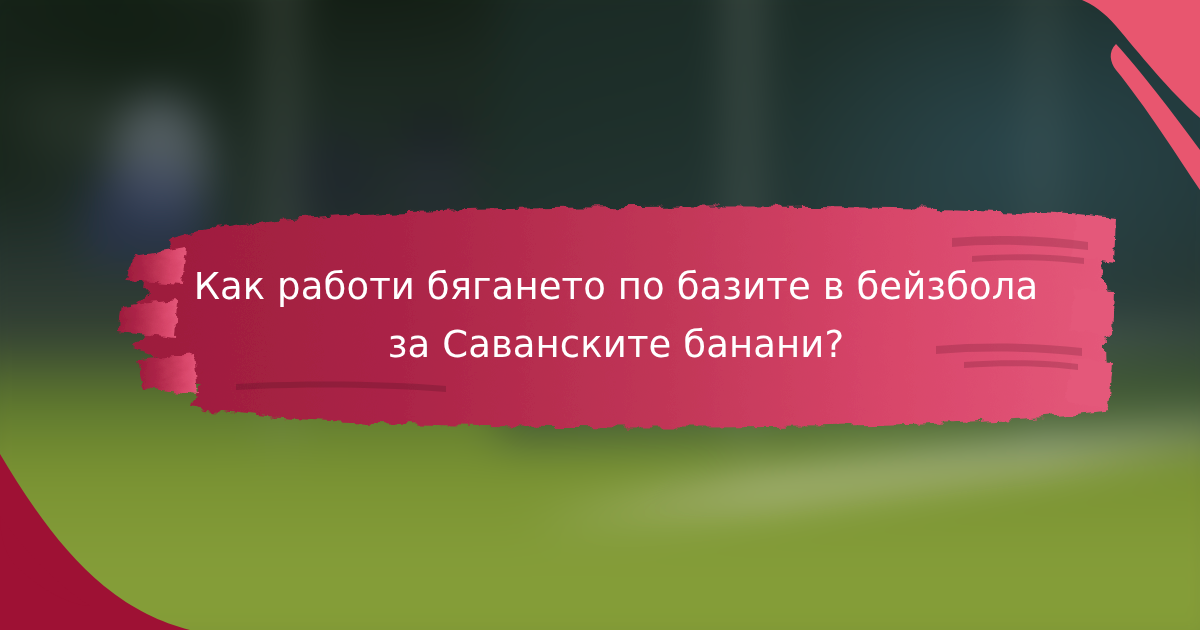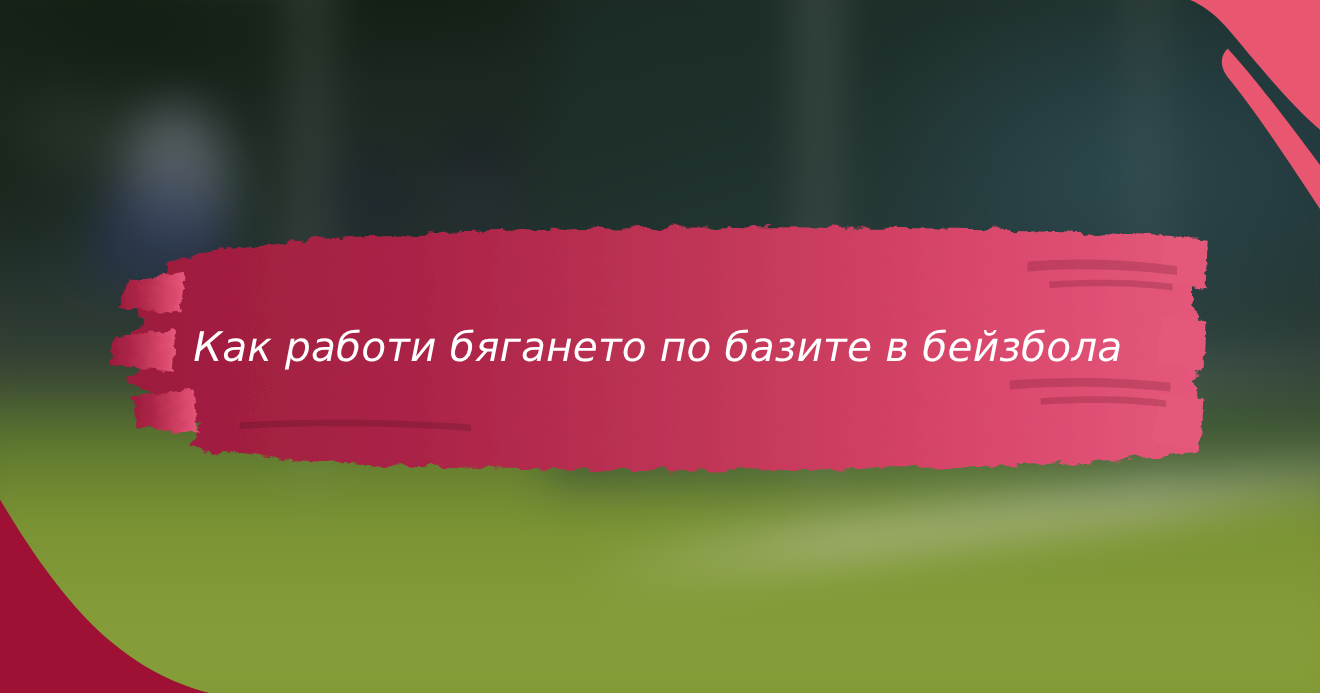--- a/index.html
+++ b/index.html
@@ -104,25 +104,24 @@
 
   
   .corner { position: absolute; pointer-events: none; }
   .corner-tr { right: 0; top: 0; width: 180px; height: 190px; }
   .corner-bl { left: 0; bottom: 0; width: 190px; height: 210px; }
   .corner svg { display: block; width: 100%; height: 100%; }
 
   
   .banner-wrap {
     position: absolute;
-    left: 98px;
+    left: 116px;
     top: 196px;
     width: 1000px;
     height: 240px;
-    font-style: italic;
   }
   .banner-svg { position: absolute; inset: 0; width: 100%; height: 100%; }
 
   .banner-text {
     position: absolute;
     left: 60px;
     right: 60px;
     top: 50%;
     transform: translateY(-50%);
     text-align: center;
@@ -228,16 +227,17 @@
         <path d="M 836,42 C 880,38 930,40 972,46 L 972,54 C 928,49 878,47 836,51 Z" fill="#5d1228"></path>
         <path d="M 856,60 C 898,57 938,58 968,62 L 968,68 C 936,64 896,63 856,66 Z" fill="#5d1228"></path>
         <path d="M 820,150 C 868,146 922,147 966,152 L 966,160 C 920,155 866,154 820,158 Z" fill="#5d1228"></path>
         <path d="M 848,166 C 892,163 932,164 962,168 L 962,174 C 930,170 890,169 848,172 Z" fill="#5d1228"></path>
         <path d="M 120,188 C 190,184 270,185 330,190 L 330,196 C 268,191 188,190 120,194 Z" fill="#3e0c1c"></path>
       </g>
     </svg>
 
     <div class="banner-text">
       <span class="ln">Как работи бягането по базите в бейзбола</span>
+      <span class="ln">за Саванските банани?</span>
     </div>
   </div>
 
 </div>
 
 </body></html>

